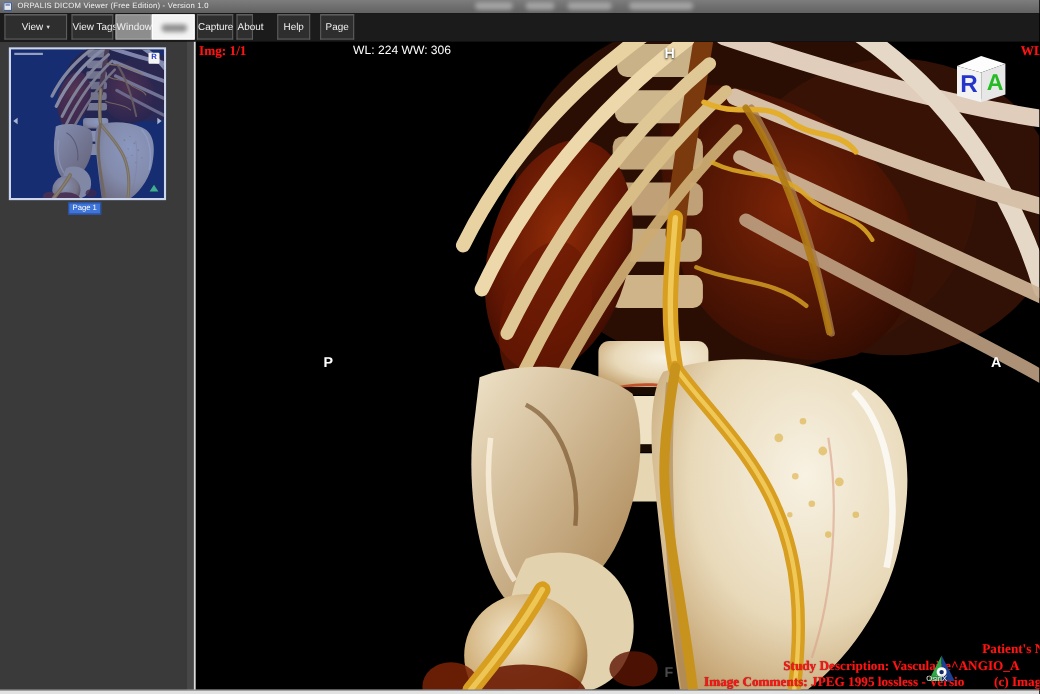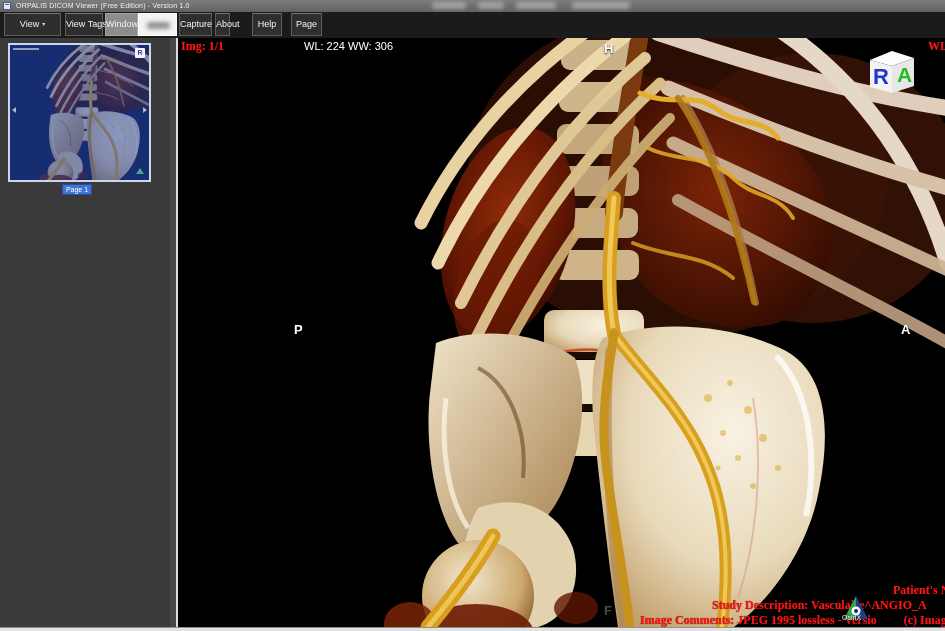--- a/index.html
+++ b/index.html
@@ -55,21 +55,21 @@
               background:#3f74d9;border:1px solid #274e9d;box-sizing:border-box;
               color:#fff;font-size:7px;text-align:center;line-height:9px;}
 
   
   .viewport{position:absolute;left:178px;top:38px;width:767px;height:589px;
             background:#000;overflow:hidden;padding-left:46px;}
   .anat-svg{position:absolute;left:0;top:0;width:767px;height:589px;}
   .ovl{position:absolute;white-space:nowrap;}
   .red-serif{font-family:"Liberation Serif", serif;font-weight:bold;color:#ff1414;
              font-size:12px;text-shadow:0 0 1px #5a0000;}
-  .white-sans{color:#fff;font-size:11px;}
+  .white-sans{color:#fff;font-size:11px;margin-left:17px;}
   .marker{color:#fff;font-size:13px;font-weight:bold;text-shadow:0 1px 2px #000;}
   .marker.dark{color:#4a4a4a;text-shadow:none;}
   .cube-wrap{position:absolute;left:684px;top:8px;width:58px;height:48px;}
   .osirix{position:absolute;left:663px;top:556px;width:32px;height:33px;}
   .osirix-label{position:absolute;left:1px;top:20px;color:#f5f5f5;font-size:7px;
                 text-shadow:0 0 2px #000;}
 
   
   .bottom-strip{position:absolute;left:0;top:627px;width:945px;height:4px;
                 background:#e2e2e2;border-top:1px solid #8f8f8f;box-sizing:border-box;}

